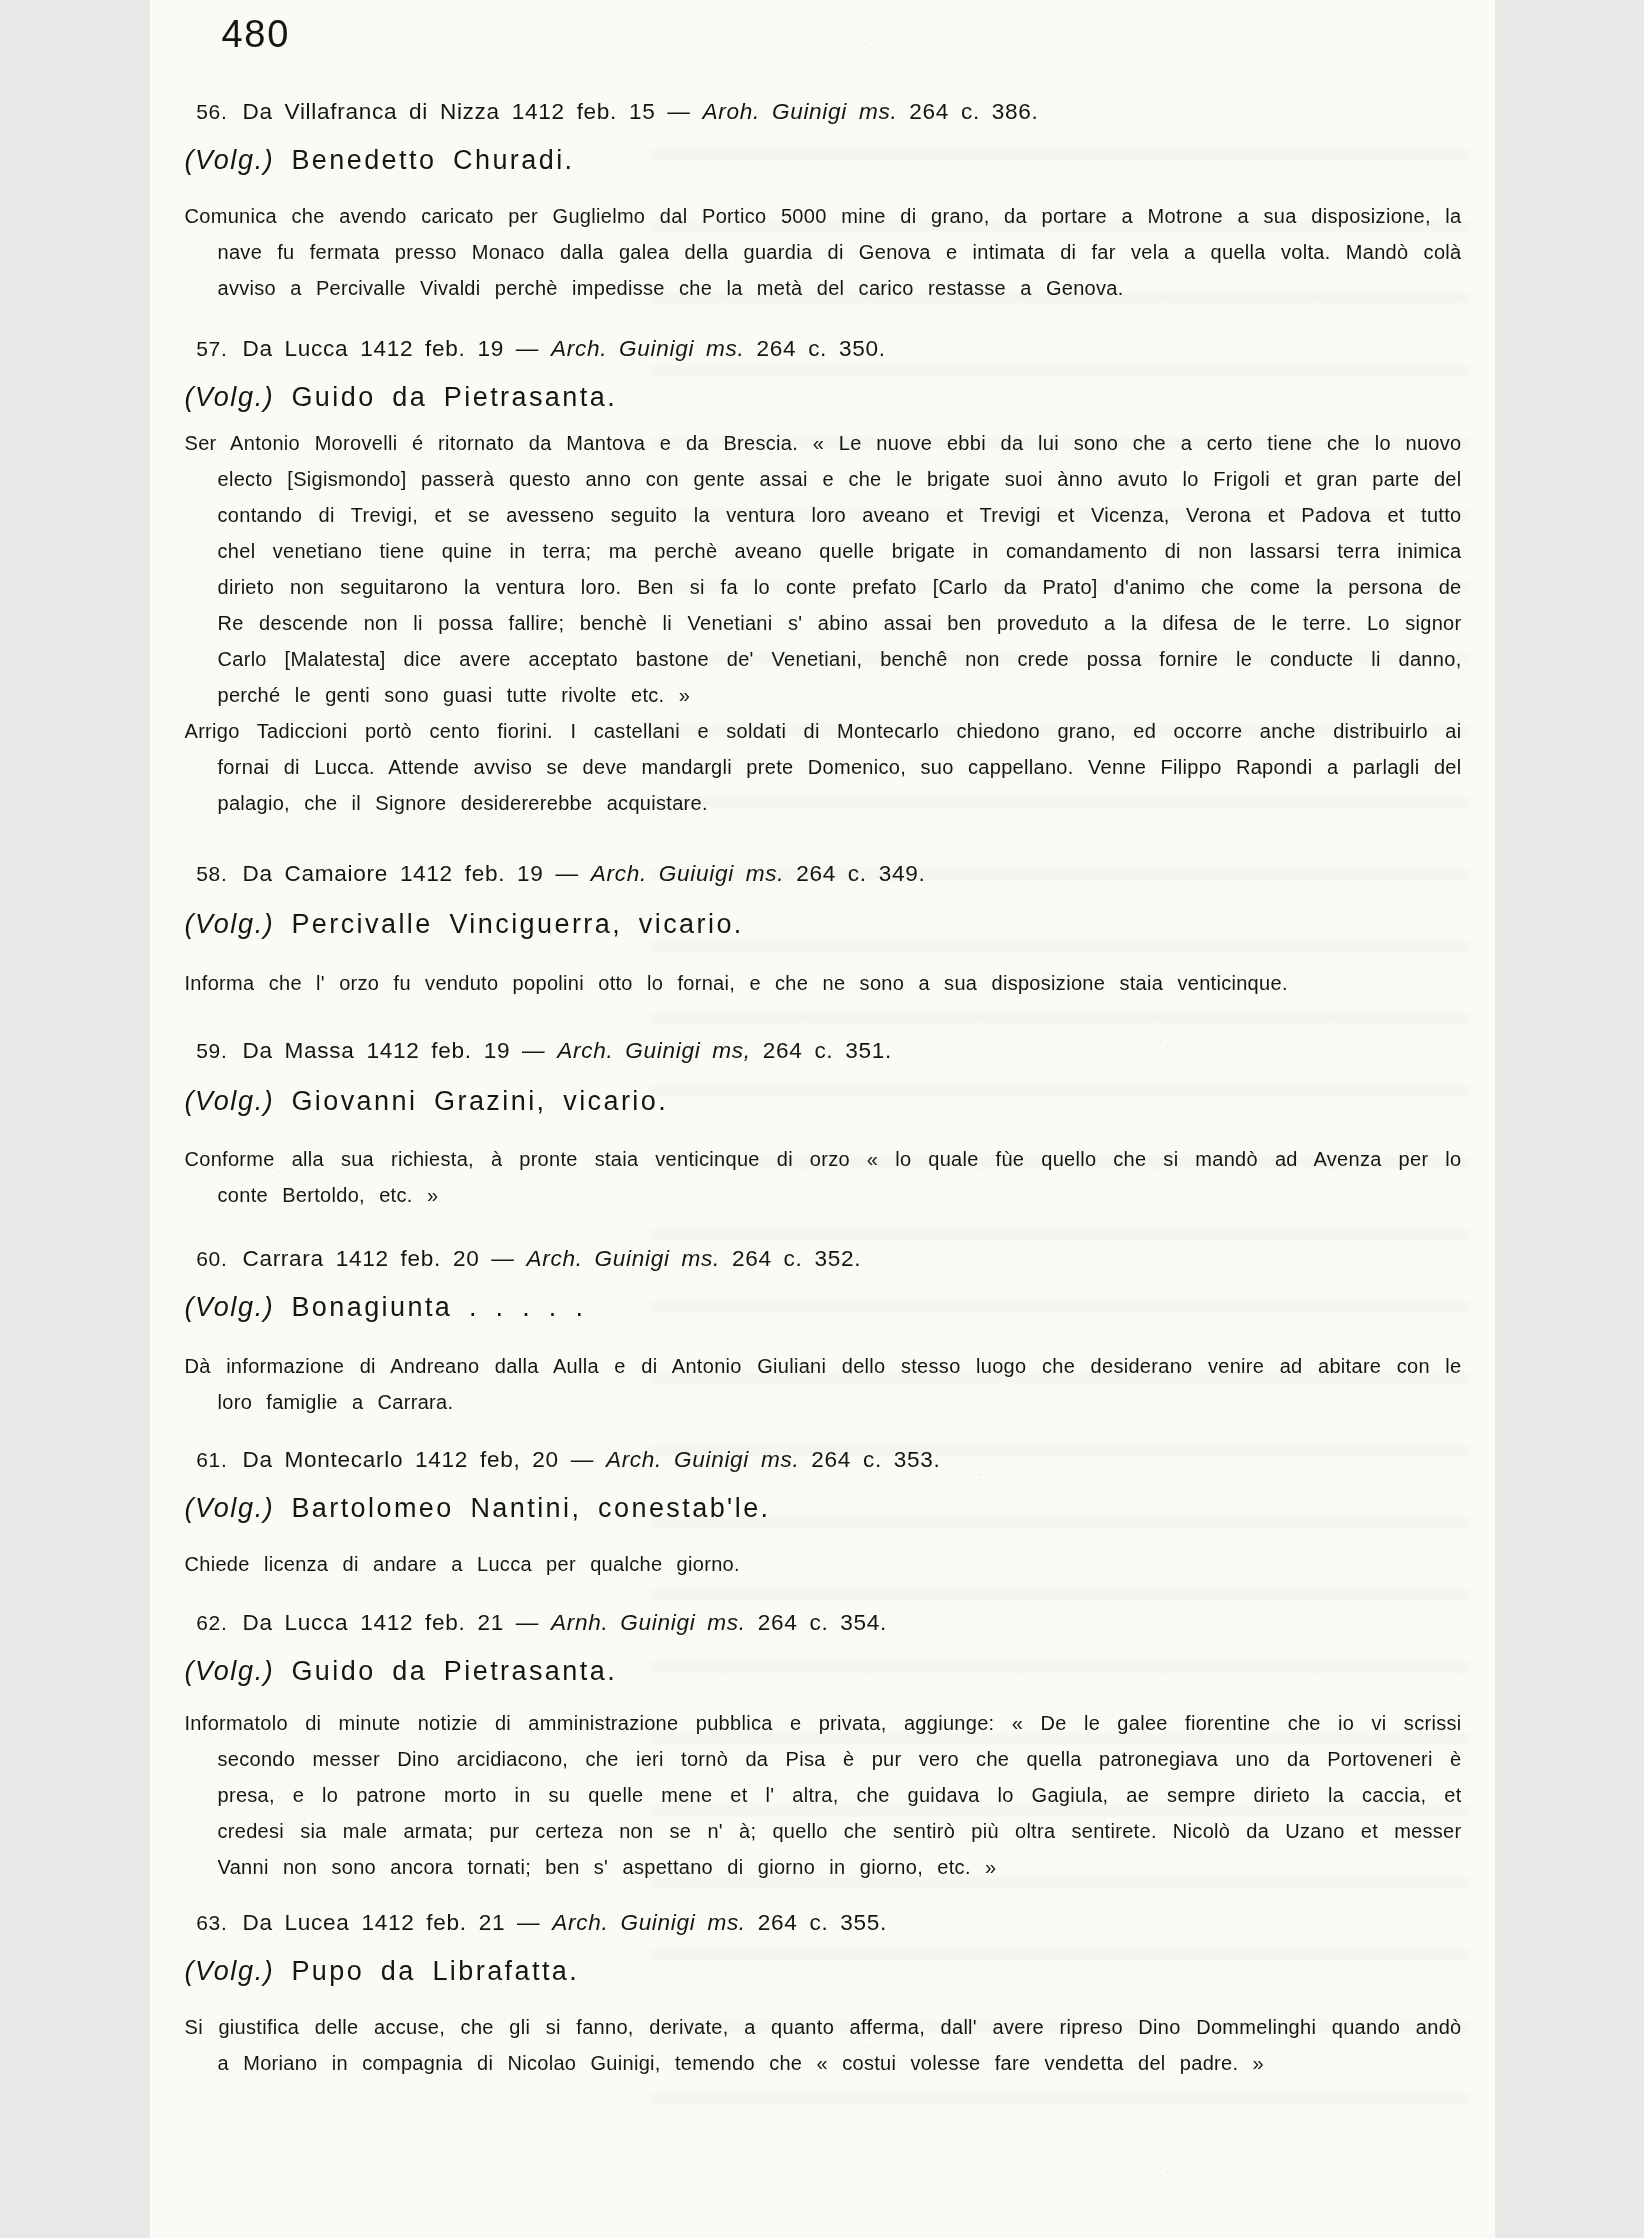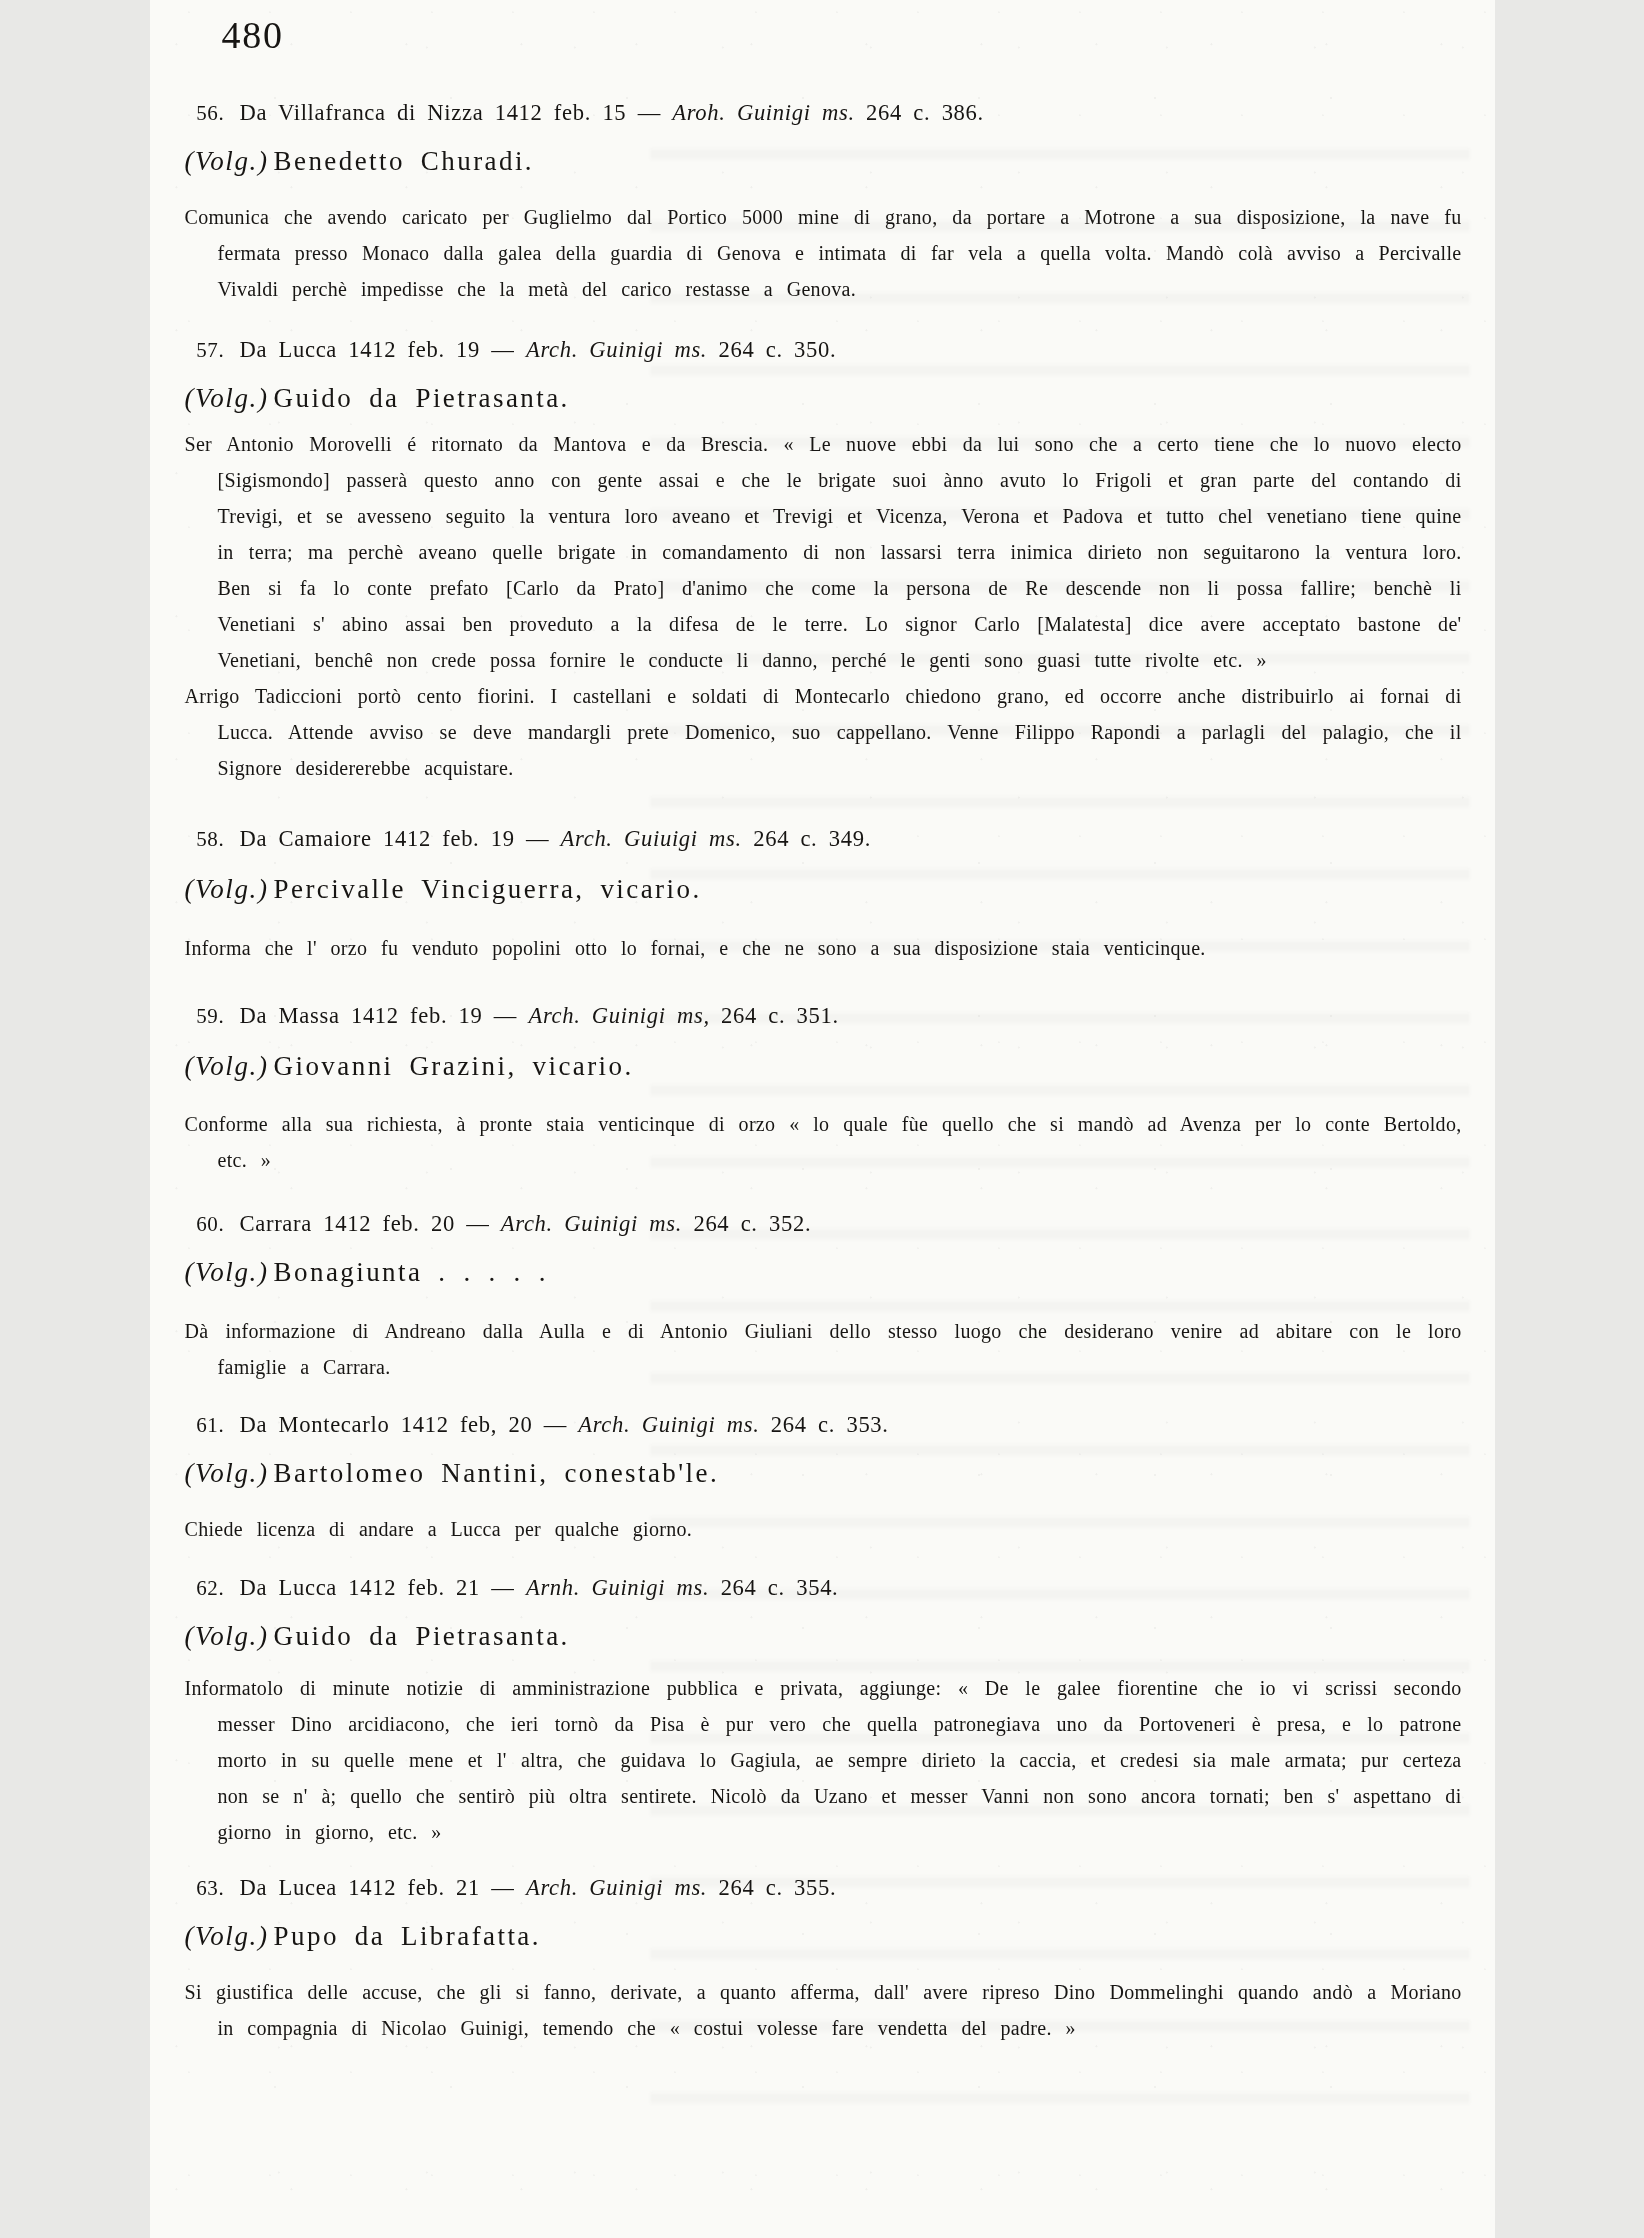--- a/index.html
+++ b/index.html
@@ -8,21 +8,21 @@
     width: 1345px;
     height: 2239px;
     margin: 0 auto;
     background-color: #fafaf7;
     background-image:
       radial-gradient(circle at 23% 31%, rgba(0,0,0,0.045) 0.8px, transparent 1.3px),
       radial-gradient(circle at 71% 64%, rgba(0,0,0,0.04) 0.8px, transparent 1.3px),
       radial-gradient(circle at 48% 12%, rgba(0,0,0,0.035) 0.8px, transparent 1.2px),
       radial-gradient(circle at 87% 38%, rgba(0,0,0,0.04) 0.8px, transparent 1.3px);
     background-size: 115px 143px, 176px 153px, 81px 103px, 148px 125px;
-    font-family: Liberation Serif, serif;
+    font-family: Liberation Sans, sans-serif;
     color: #171513;
     overflow: hidden;
   }
   
   .bleed {
     position: absolute;
     top: 125px; right: 25px;
     width: 820px; height: 2007px;
     background: repeating-linear-gradient(
       180deg,
@@ -49,21 +49,21 @@
     white-space: nowrap;
   }
   .entry-head .num { font-size: 21px; margin-right: 15px; margin-top: 20px; }
   .entry-head .src { font-style: italic; }
   .entry-head .ref { font-style: normal; }
   .volg-line {
     font-size: 27px;
     margin: 0;
     letter-spacing: 0.02em;
   }
-  .volg-line .volg { font-style: italic; margin-right: 5px; letter-spacing: 0.06em; }
+  .volg-line .volg { font-style: italic; margin-right: 17px; letter-spacing: 0.06em; }
   .volg-line .sender { letter-spacing: 0.09em; word-spacing: 0.25em; }
   .body-par {
     font-size: 20px;
     line-height: 36px;
     text-align: justify;
     margin: 0;
     padding-left: 33px;
     text-indent: -33px;
     word-spacing: 0.42em;
     letter-spacing: 0.015em;

